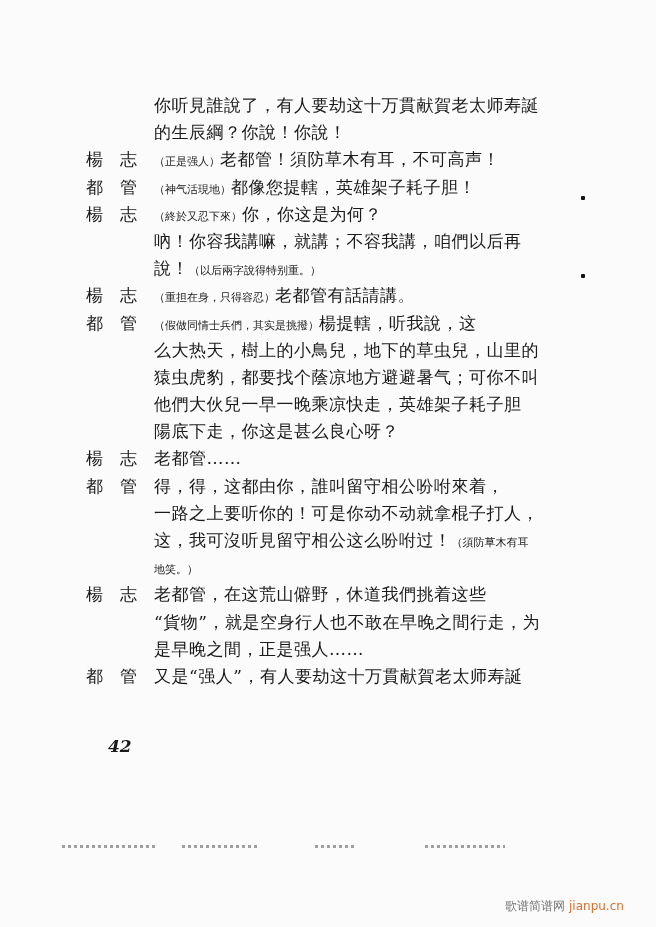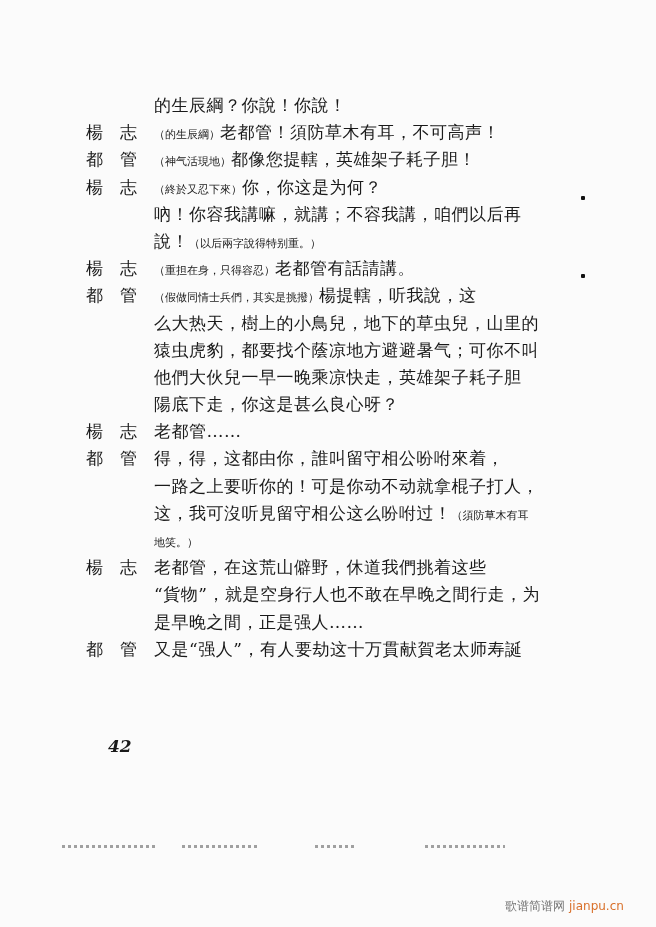--- a/index.html
+++ b/index.html
@@ -74,22 +74,23 @@
     color: #d9702a;
     margin-left: 4px;
     font-size: 12px;
   }
 </style>
 </head>
 <body>
 
 <div class="page">
   <div class="text-block" id="text-block">
+      <div class="line"><span class="spk"></span><span class="spk2"></span><span class="content">你听見誰說了，有人要劫这十万貫献賀老太师寿誕</span></div>
       <div class="line"><span class="spk"></span><span class="spk2"></span><span class="content">的生辰綱？你說！你說！</span></div>
-      <div class="line"><span class="spk">楊</span><span class="spk2">志</span><span class="note">（的生辰綱）</span><span class="content">老都管！須防草木有耳，不可高声！</span></div>
+      <div class="line"><span class="spk">楊</span><span class="spk2">志</span><span class="note">（正是强人）</span><span class="content">老都管！須防草木有耳，不可高声！</span></div>
       <div class="line"><span class="spk">都</span><span class="spk2">管</span><span class="note">（神气活現地）</span><span class="content">都像您提轄，英雄架子耗子胆！</span></div>
       <div class="line"><span class="spk">楊</span><span class="spk2">志</span><span class="note">（終於又忍下來）</span><span class="content">你，你这是为何？</span></div>
       <div class="line"><span class="spk"></span><span class="spk2"></span><span class="content">吶！你容我講嘛，就講；不容我講，咱們以后再</span></div>
       <div class="line"><span class="spk"></span><span class="spk2"></span><span class="content">說！</span><span class="note">（以后兩字說得特别重。）</span></div>
       <div class="line"><span class="spk">楊</span><span class="spk2">志</span><span class="note">（重担在身，只得容忍）</span><span class="content">老都管有話請講。</span></div>
       <div class="line"><span class="spk">都</span><span class="spk2">管</span><span class="note">（假做同情士兵們，其实是挑撥）</span><span class="content">楊提轄，听我說，这</span></div>
       <div class="line"><span class="spk"></span><span class="spk2"></span><span class="content">么大热天，樹上的小鳥兒，地下的草虫兒，山里的</span></div>
       <div class="line"><span class="spk"></span><span class="spk2"></span><span class="content">猿虫虎豹，都要找个蔭凉地方避避暑气；可你不叫</span></div>
       <div class="line"><span class="spk"></span><span class="spk2"></span><span class="content">他們大伙兒一早一晚乘凉快走，英雄架子耗子胆</span></div>
       <div class="line"><span class="spk"></span><span class="spk2"></span><span class="content">陽底下走，你这是甚么良心呀？</span></div>

